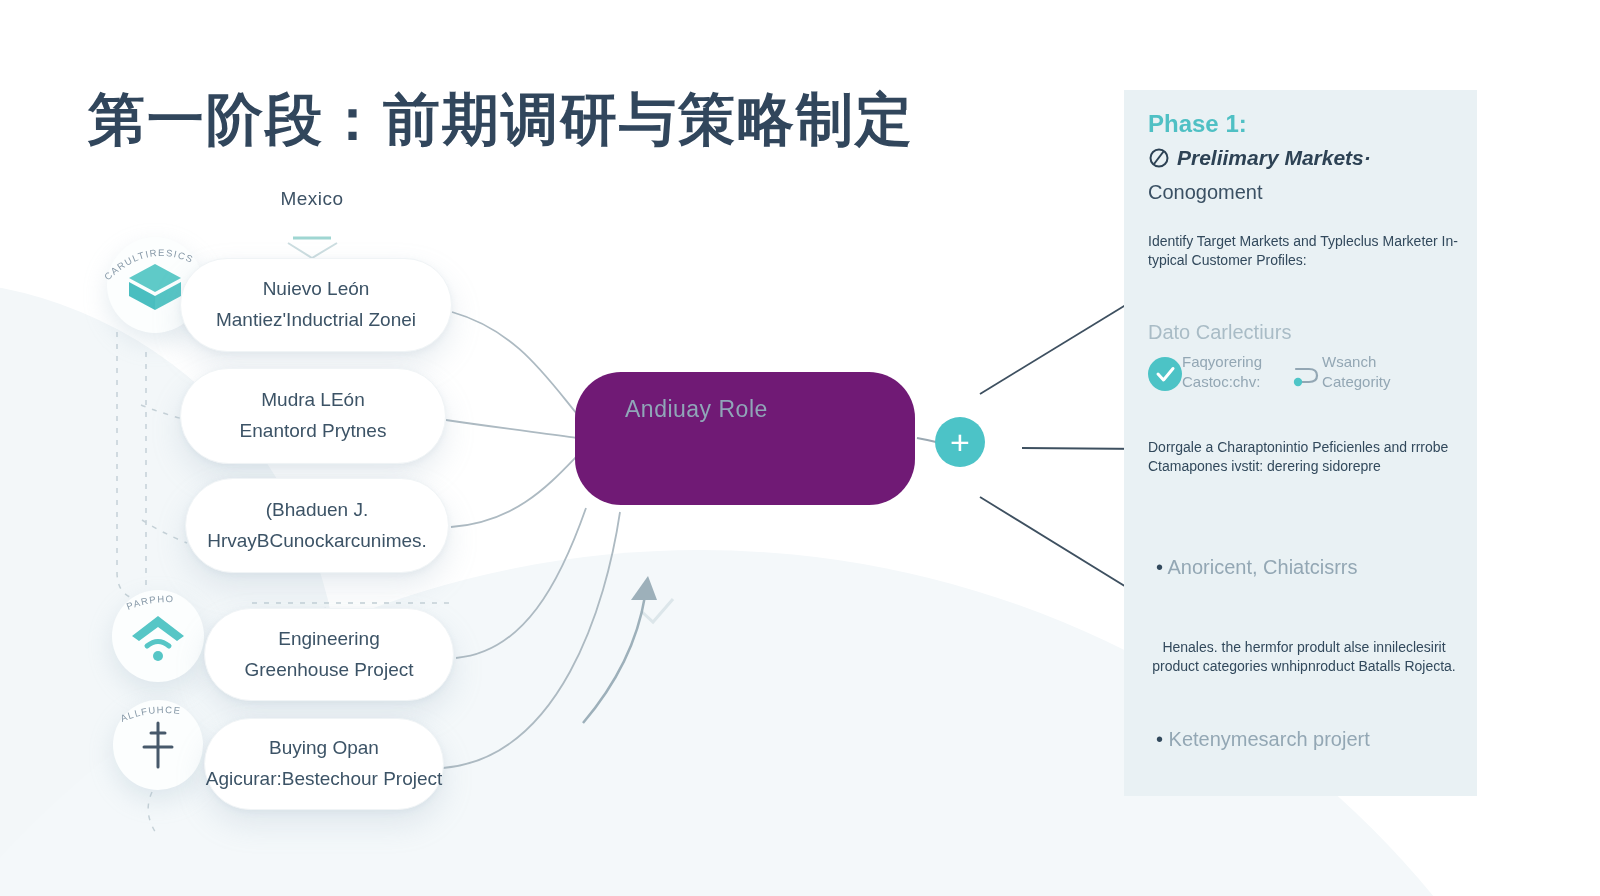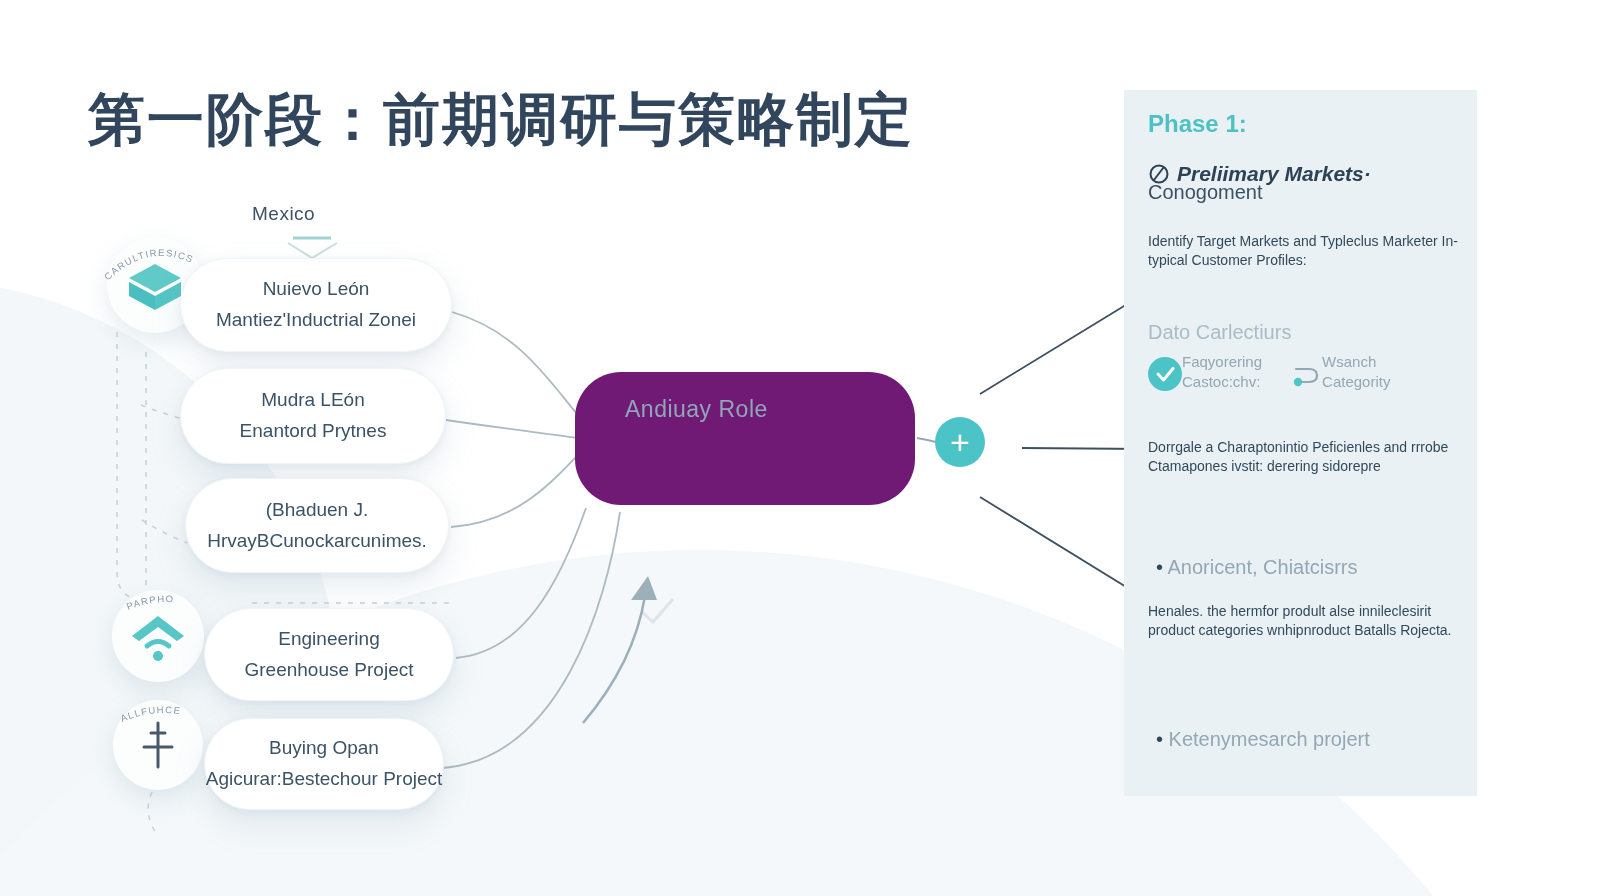--- a/index.html
+++ b/index.html
@@ -10,22 +10,22 @@
   }
   .svg-layer { position:absolute; left:0; top:0; z-index:0; }
 
   .page-title {
     position:absolute; left:88px; top:82px; z-index:3;
     font-size:57px; font-weight:700; color:#31465c; letter-spacing:2px;
     white-space:nowrap;
   }
 
   .group-label {
-    position:absolute; left:252px; top:203px; width:120px; z-index:3;
-    text-align:left; font-size:19px; color:#3d5265; letter-spacing:0.5px;
+    position:absolute; left:252px; top:188px; width:120px; z-index:3;
+    text-align:center; font-size:19px; color:#3d5265; letter-spacing:0.5px;
   }
 
   .pill {
     position:absolute; z-index:2; background:#ffffff;
     border:1px solid #f0f4f6; border-radius:52px;
     box-shadow:0 14px 30px rgba(150,175,192,.22), 0 2px 6px rgba(150,175,192,.12);
     display:flex; flex-direction:column; justify-content:center; align-items:center;
     text-align:center; color:#3c5366; font-size:19px; line-height:1.62;
   }
   .pill span { display:block; }
@@ -51,27 +51,27 @@
     background:#4cc3c7; border-radius:50%; color:#ffffff;
     display:flex; align-items:center; justify-content:center;
     font-size:34px; font-weight:300; line-height:1; cursor:pointer;
   }
 
   .panel {
     position:absolute; left:1124px; top:90px; width:353px; height:706px; z-index:1;
     background:#e9f1f4;
   }
   .panel .heading { position:absolute; left:24px; top:20px; font-size:24px; font-weight:700; color:#4fc0c4; }
-  .brand-row { position:absolute; left:24px; top:56px; display:flex; align-items:center; gap:7px;margin-top:16px; }
+  .brand-row { position:absolute; left:24px; top:56px; display:flex; align-items:center; gap:7px; }
   .brand-row .brand-text { font-size:21px; font-weight:700; font-style:italic; color:#2d4254; }
   .panel .subheading { position:absolute; left:24px; top:91px; font-size:20px; color:#3a5063; }
   .panel .para { position:absolute; left:24px; width:312px; font-size:14px; line-height:1.38; color:#32495c; }
   .panel .p1 { top:142px; }
   .panel .p2 { top:348px; }
-  .panel .p3 { top:512px; }
+  .panel .p3 { top:548px;text-align:center; }
   .panel .graytext { position:absolute; left:24px; font-size:20px; color:#a9bcc6; }
   .panel .sub1 { top:231px; }
   .bullet-line { position:absolute; left:32px; width:300px; font-size:20px; color:#93a7b4; }
   .bullet-line::before { content:"•  "; color:#32495c; }
   .b2 { top:466px; }
   .b3 { top:638px; }
 
   .features { position:absolute; left:24px; top:262px; display:flex; gap:26px; }
   .feature { display:flex; align-items:flex-end; }
   .feature .flabel { font-size:15px; line-height:1.3; color:#93a7b4; }

